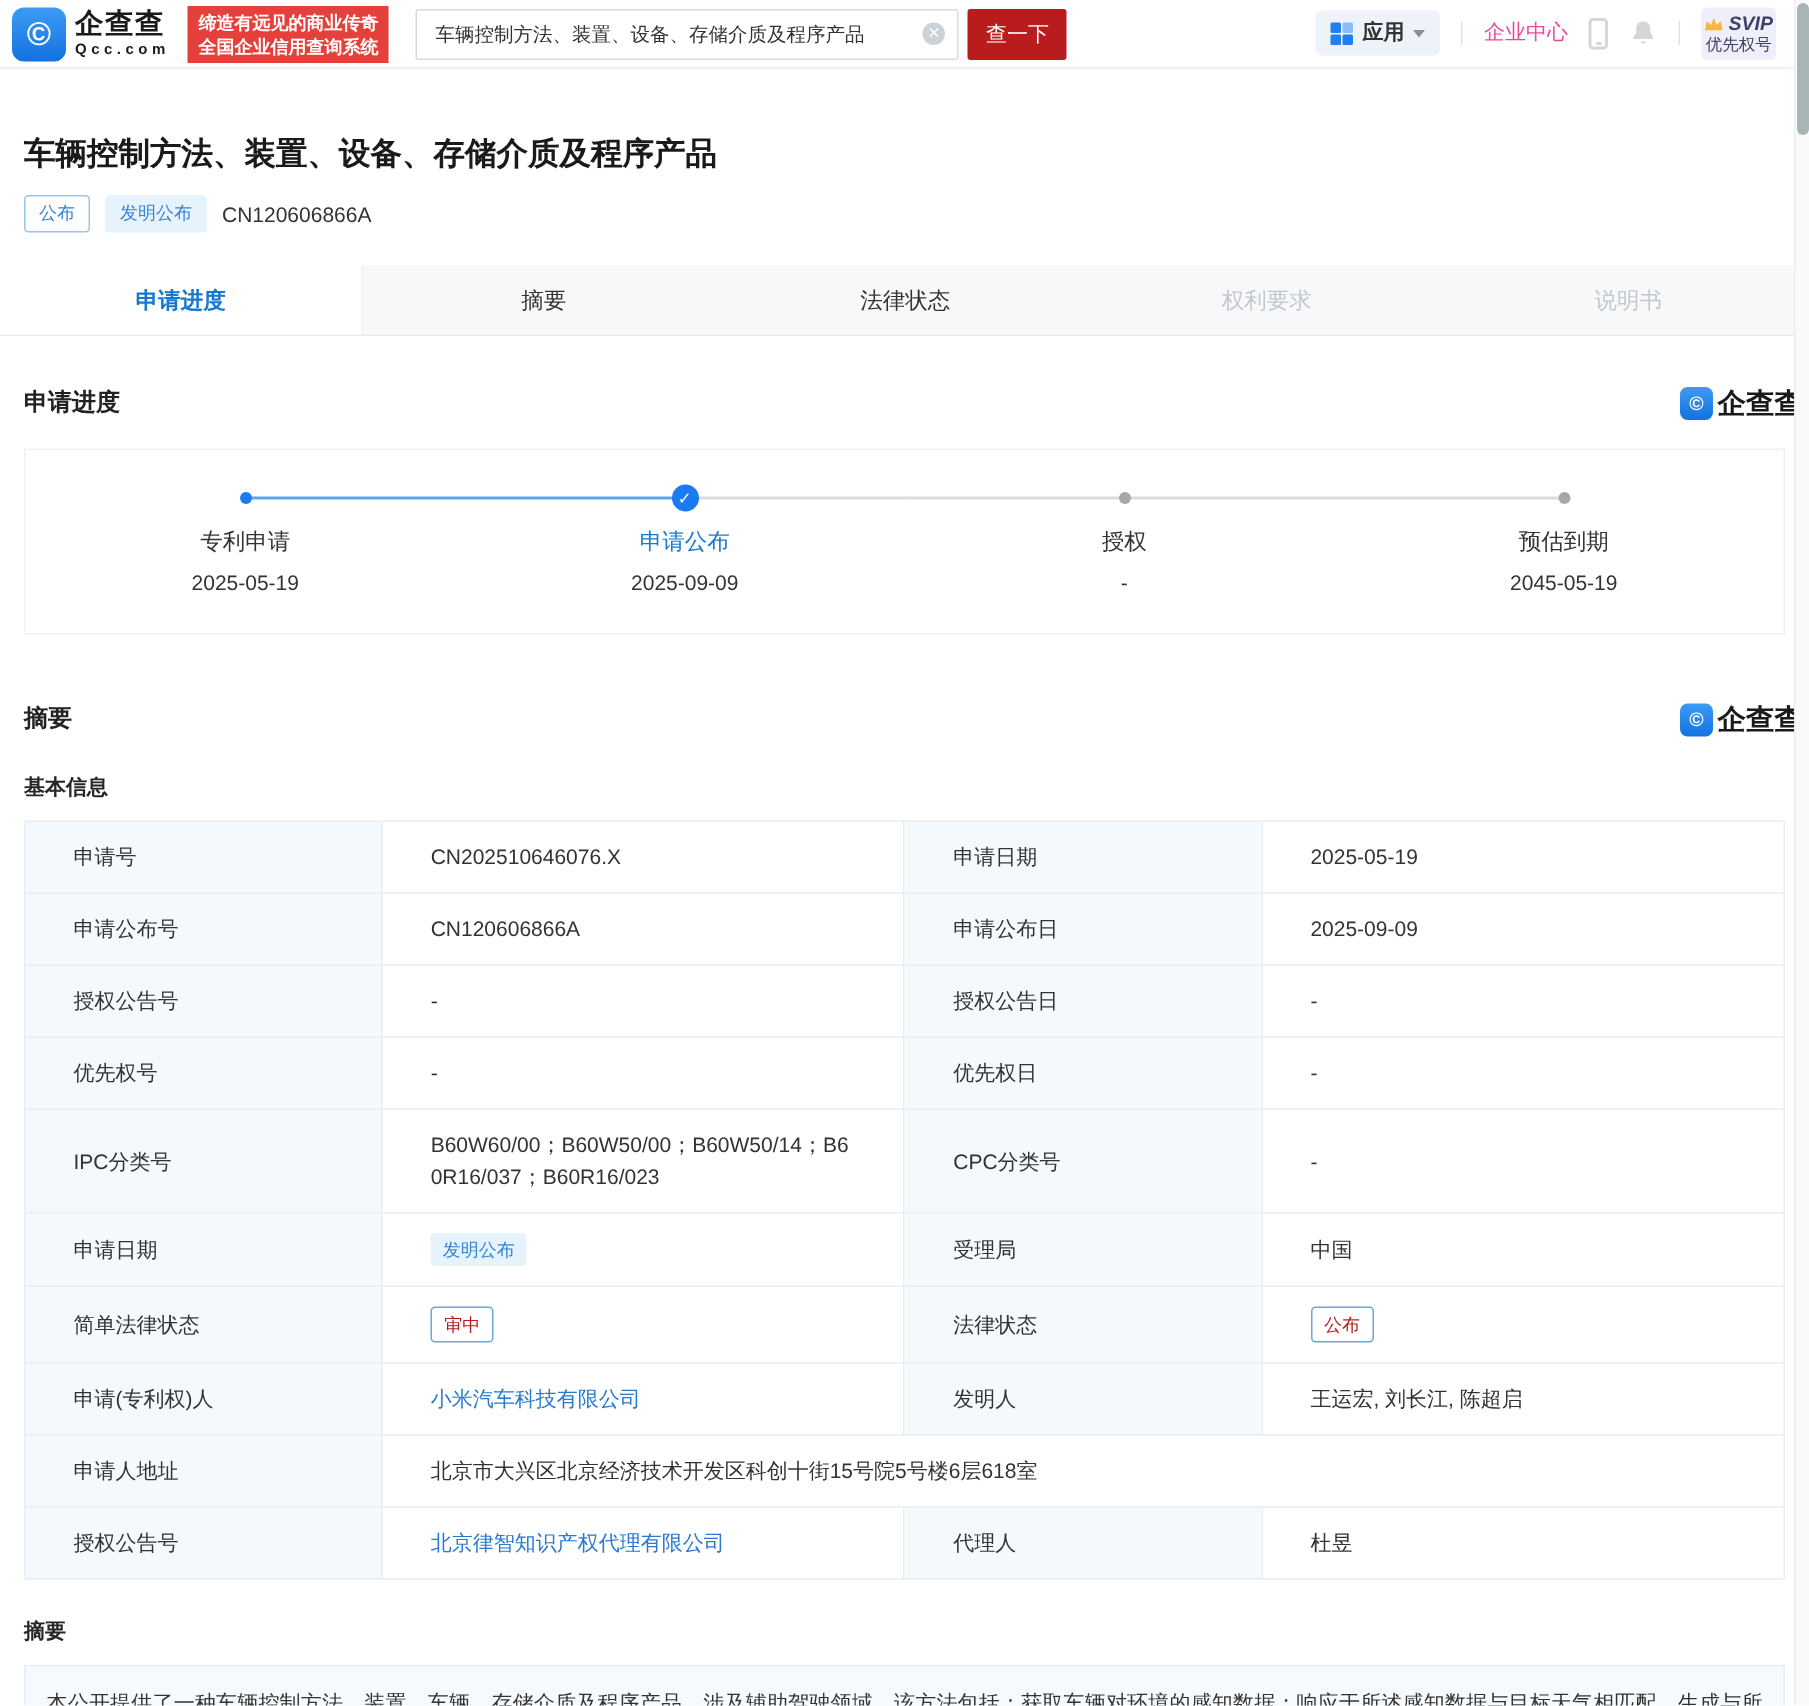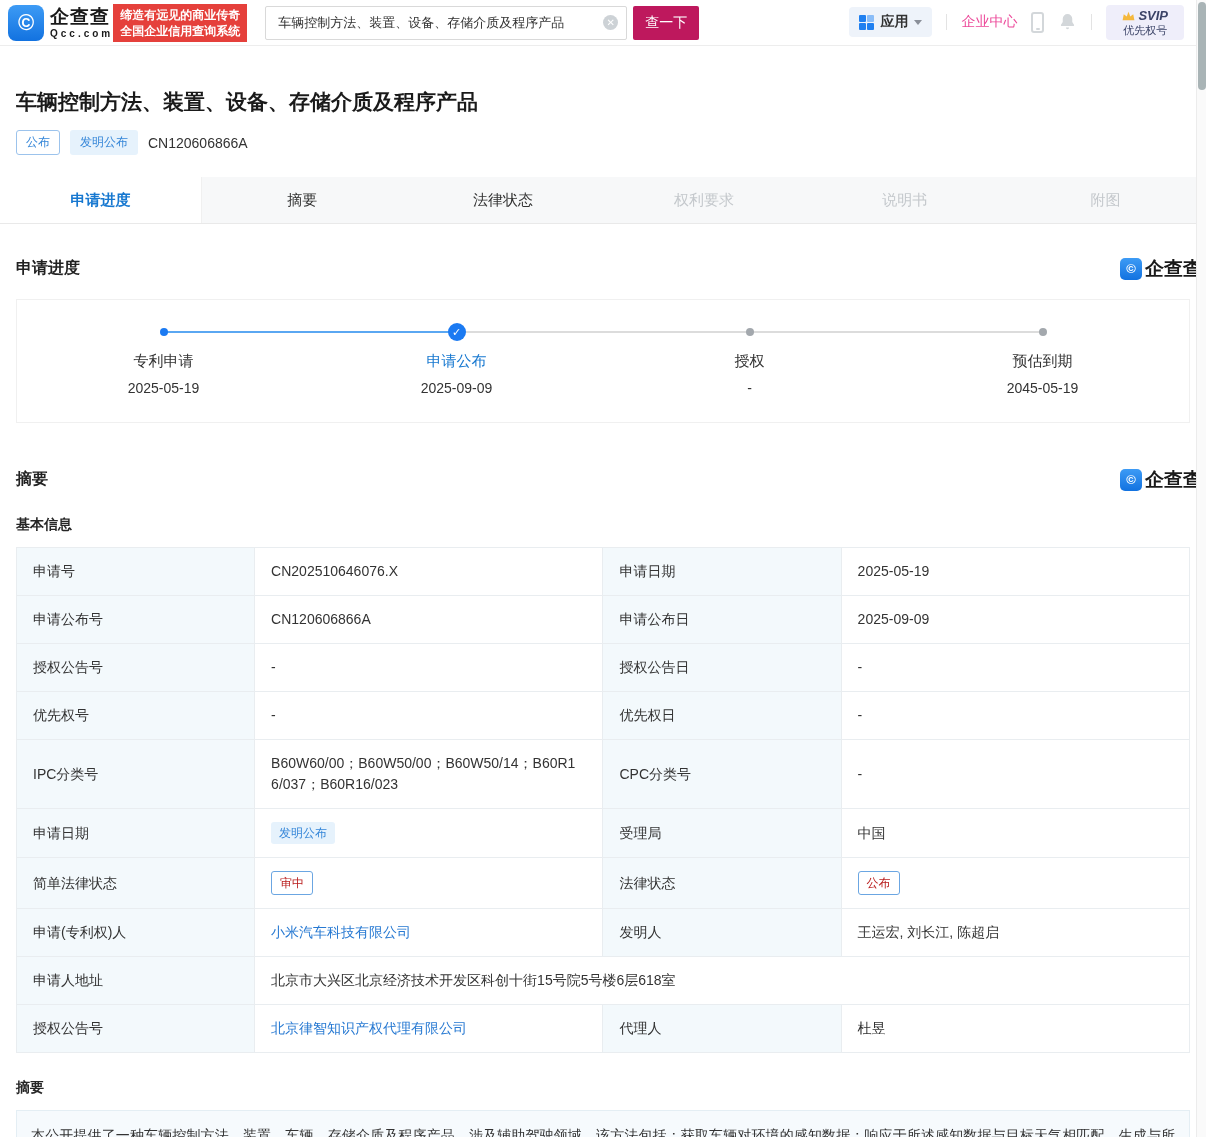--- a/index.html
+++ b/index.html
@@ -9,47 +9,47 @@
   
   .header { height:46px; display:flex; align-items:center; padding-left:8px;
     border-bottom:1px solid #ededed; background:#fff; }
   .logo { display:flex; align-items:center; cursor:pointer; }
   .logo-icon { width:36px; height:36px; border-radius:8px;
     background:linear-gradient(180deg,#3d9bf5,#1272e0); color:#fff; font-size:22px;
     display:flex; align-items:center; justify-content:center; font-weight:bold; }
   .logo-text { margin-left:6px; line-height:1; }
   .logo-cn { font-size:19px; font-weight:bold; color:#1a1a1a; letter-spacing:1px; }
   .logo-en { font-size:10px; font-weight:bold; color:#1a1a1a; letter-spacing:3px; margin-top:3px; }
-  .slogan { margin-left:0; background:#e5403b; color:#fff; font-size:12px; font-weight:bold;
+  .slogan { margin-left:12px; background:#e5403b; color:#fff; font-size:12px; font-weight:bold;
     padding:3px 7px; line-height:16px; white-space:nowrap; }
   .search-wrap { margin-left:18px; position:relative; display:flex; align-items:center; }
   .search-input { width:362px; height:34px; border:1px solid #d9d9d9; border-radius:2px;
     padding:0 30px 0 12px; font-size:13px; color:#333; outline:none;
     font-family:"Liberation Sans","DejaVu Sans",sans-serif; }
   .clear-btn { position:absolute; right:9px; width:15px; height:15px; border-radius:50%;
     background:#cdd2d6; color:#fff; font-size:10px; line-height:15px; text-align:center; cursor:pointer; }
-  .search-btn { margin-left:6px; width:66px; height:34px; background:#be185d; color:#fff;
+  .search-btn { margin-left:6px; width:66px; height:34px; background:#b91c1c; color:#fff;
     border:none; border-radius:2px; font-size:14px; cursor:pointer;
     font-family:"Liberation Sans","DejaVu Sans",sans-serif; }
   .hnav { margin-left:auto; margin-right:22px; display:flex; align-items:center; gap:14px; }
   .apps-chip { display:flex; align-items:center; gap:6px; background:#eef3fa; border-radius:4px;
     padding:6px 10px; cursor:pointer; }
   .grid-icon { width:15px; height:15px; display:grid; grid-template-columns:7px 7px; grid-gap:1px; }
   .grid-icon span { width:7px; height:7px; background:#2080f0; border-radius:1px; }
   .grid-icon span:nth-child(2){ background:#8abdf8; }
   .apps-label { font-size:14px; color:#333; font-weight:bold; }
   .caret { width:0; height:0; border-left:4px solid transparent; border-right:4px solid transparent;
     border-top:5px solid #8a8f99; }
   .vdiv { width:1px; height:16px; background:#e3e3e3; }
   .nav-link { font-size:14px; color:#ec4899; cursor:pointer; white-space:nowrap; }
   .phone-icon { width:13px; height:21px; border:2px solid #d3d7da; border-radius:3px; position:relative; cursor:pointer; }
   .phone-icon::after { content:""; position:absolute; bottom:1px; left:50%; transform:translateX(-50%);
     width:4px; height:2px; border-radius:1px; background:#d3d7da; }
   .bell-icon { cursor:pointer; display:flex; }
-  .svip { background:#efeefa; border-radius:4px; padding:4px 16px; text-align:center; cursor:pointer; line-height:1.15; }
+  .svip { background:#efeefa; border-radius:4px; padding:4px 2px; text-align:center; cursor:pointer; line-height:1.15; }
   .svip-top { display:flex; align-items:center; gap:3px; justify-content:center; }
   .svip-label { font-size:13px; font-weight:bold; font-style:italic; color:#3a4266; }
   .svip-sub { font-size:11px; color:#3a4266; }
 
   
   .scrollbar { position:absolute; top:0; right:0; width:10px; height:1137px; background:#fafafa;
     border-left:1px solid #ececec; z-index:50; }
   .scroll-thumb { position:absolute; top:2px; left:1px; width:8px; height:88px; border-radius:4px; background:#a9b4b6; }
 
   
@@ -87,21 +87,21 @@
   .dot-pending { width:8px; height:8px; background:#a3a8ad; }
   .dot-current { width:18px; height:18px; background:#1b7af2; color:#fff; font-size:11px;
     font-weight:bold; display:flex; align-items:center; justify-content:center; }
   .tl-label { font-size:15px; color:#333; }
   .tl-label.current { color:#1778d0; }
   .tl-date { font-size:14px; color:#333; margin-top:9px; }
 
   
   .sub-title { font-size:14px; font-weight:bold; color:#262626; margin:26px 0 13px; }
   table.info { width:100%; border-collapse:collapse; table-layout:fixed; font-size:14px; }
-  table.info td { border:1px solid #e9edf0; padding:13px 16px; vertical-align:middle;
+  table.info td { border:1px solid #e9edf0; padding:13px 32px; vertical-align:middle;
     line-height:21px; word-break:break-all; }
   td.lbl { background:#f3f9fc; width:20.3%; color:#333; }
   td.val { width:29.7%; color:#333; }
   td.val-wide { color:#333; }
   .cell-link { color:#2779d2; cursor:pointer; text-decoration:none; }
   .badge-filled { display:inline-block; background:#e6f2fc; color:#3586d8; font-size:12px;
     padding:3px 8px; border-radius:3px; line-height:16px; }
   .badge-outline { display:inline-block; background:#fff; border:1px solid #6ba6e2; color:#b91c1c;
     font-size:12px; padding:3px 8px; border-radius:3px; line-height:16px; }
 
@@ -169,21 +169,20 @@
     <span class="pub-no">CN120606866A</span>
   </div>
 </div>
 
 <div class="tabs">
   <div class="tab active">申请进度</div>
   <div class="tab">摘要</div>
   <div class="tab">法律状态</div>
   <div class="tab disabled">权利要求</div>
   <div class="tab disabled">说明书</div>
-  <div class="tab disabled">附图</div>
 </div>
 
 <div class="container">
 
   <div class="section-head">
     <span class="section-title">申请进度</span>
     <span class="wm">
       <span class="wm-icon">©</span>
       <span class="wm-text">企查查</span>
     </span>

